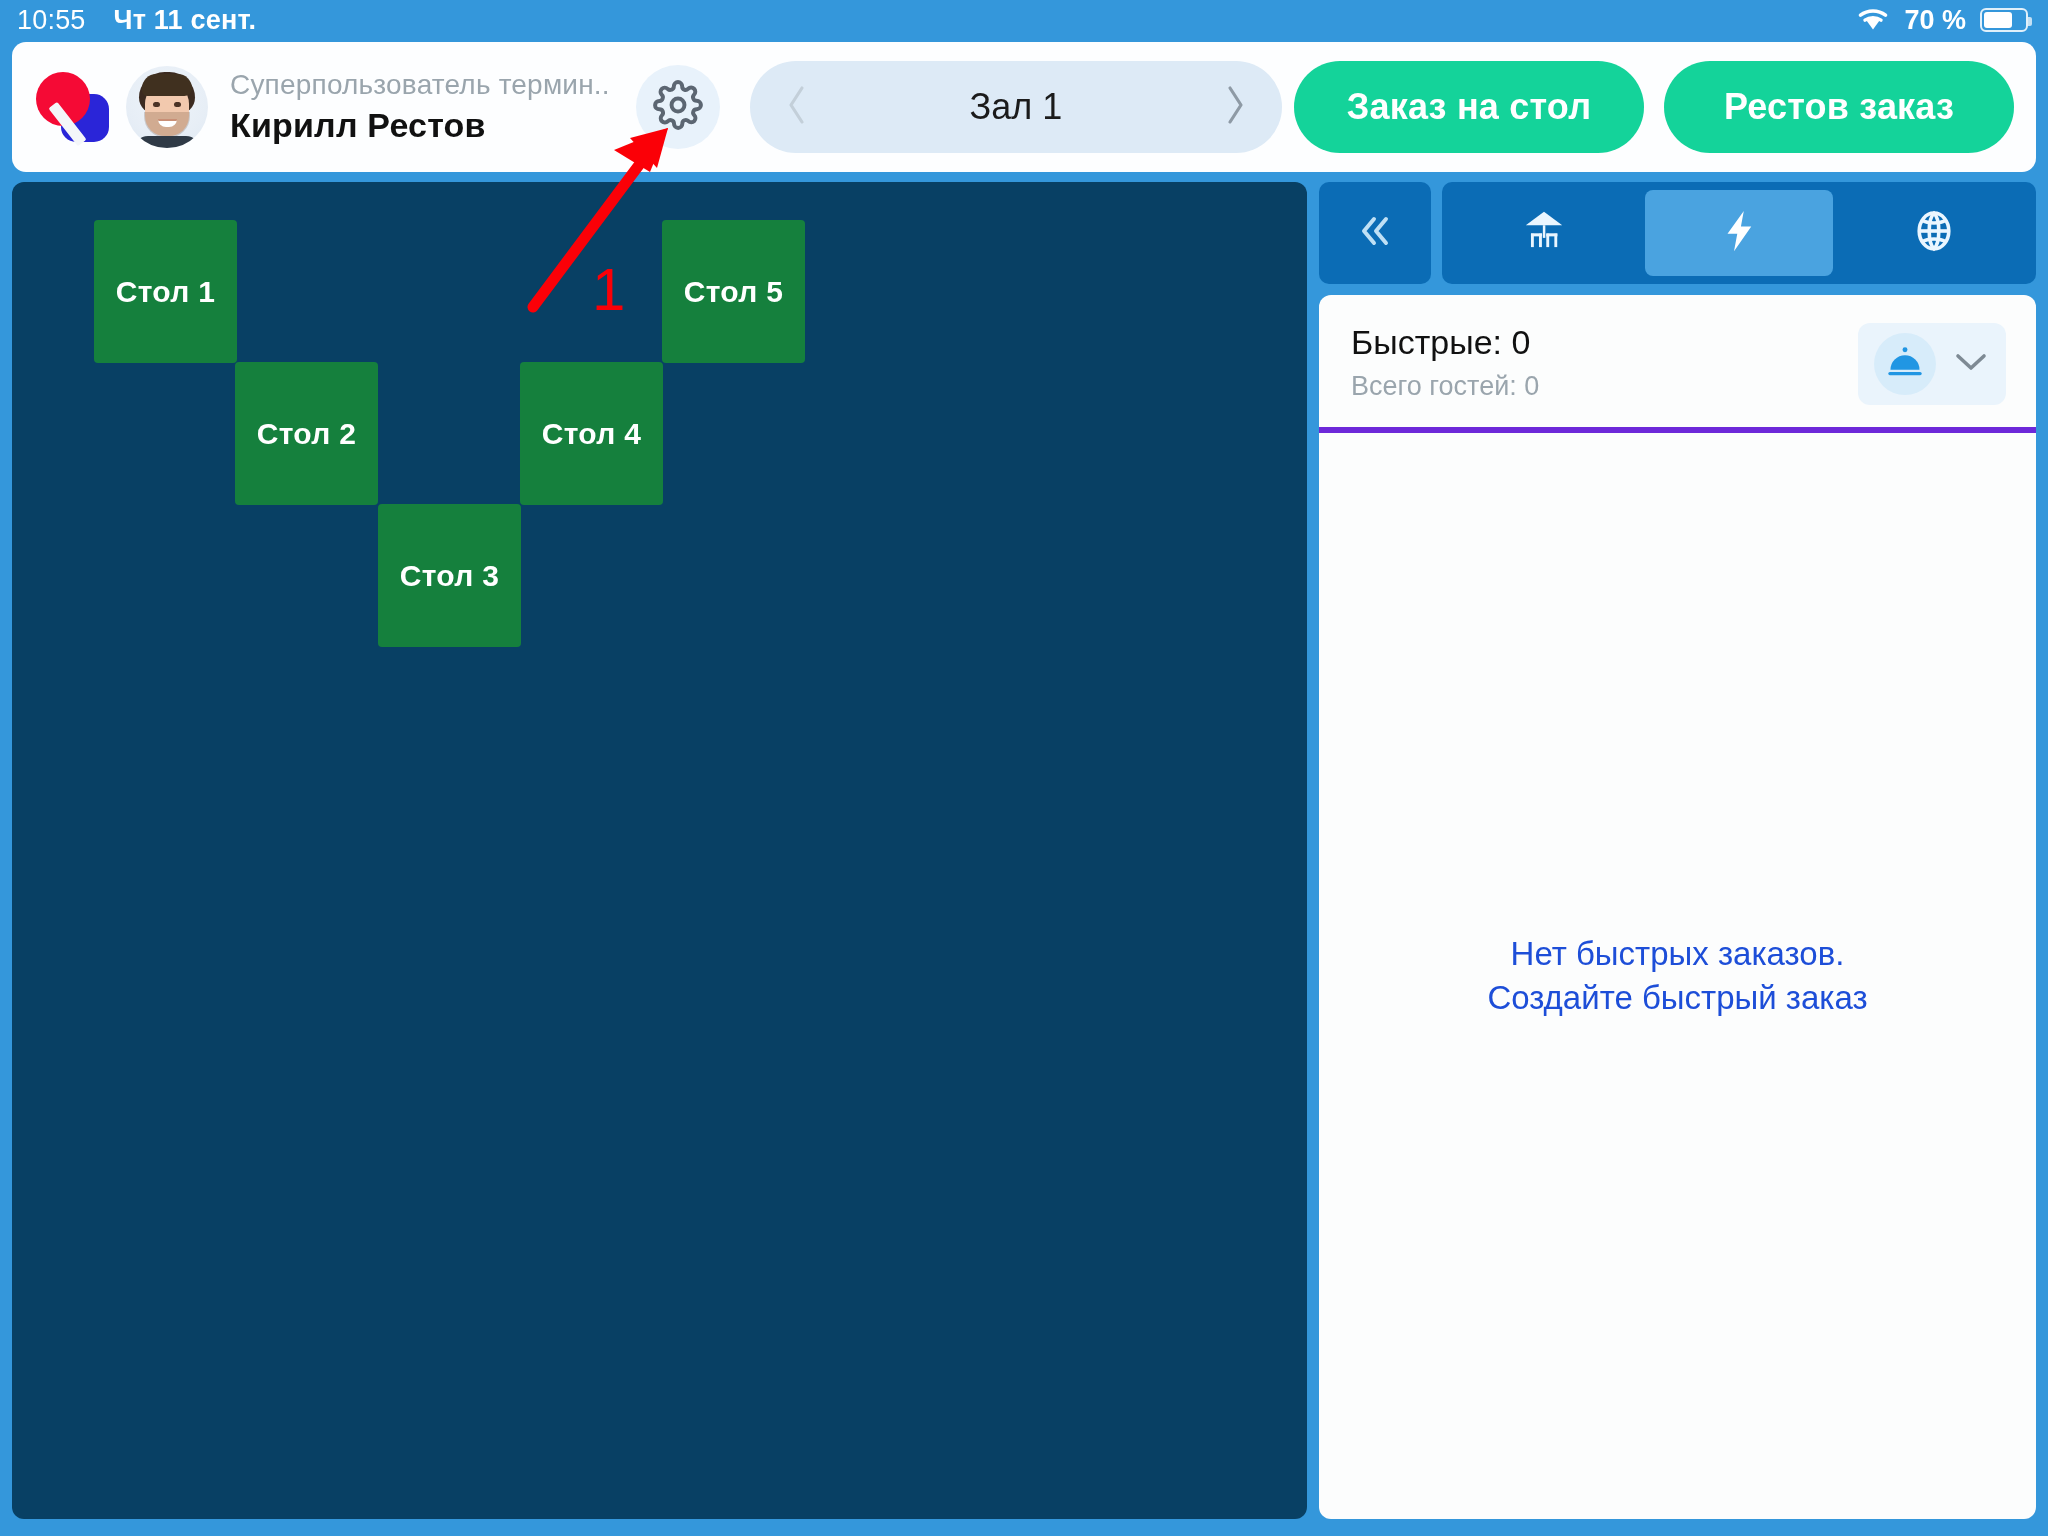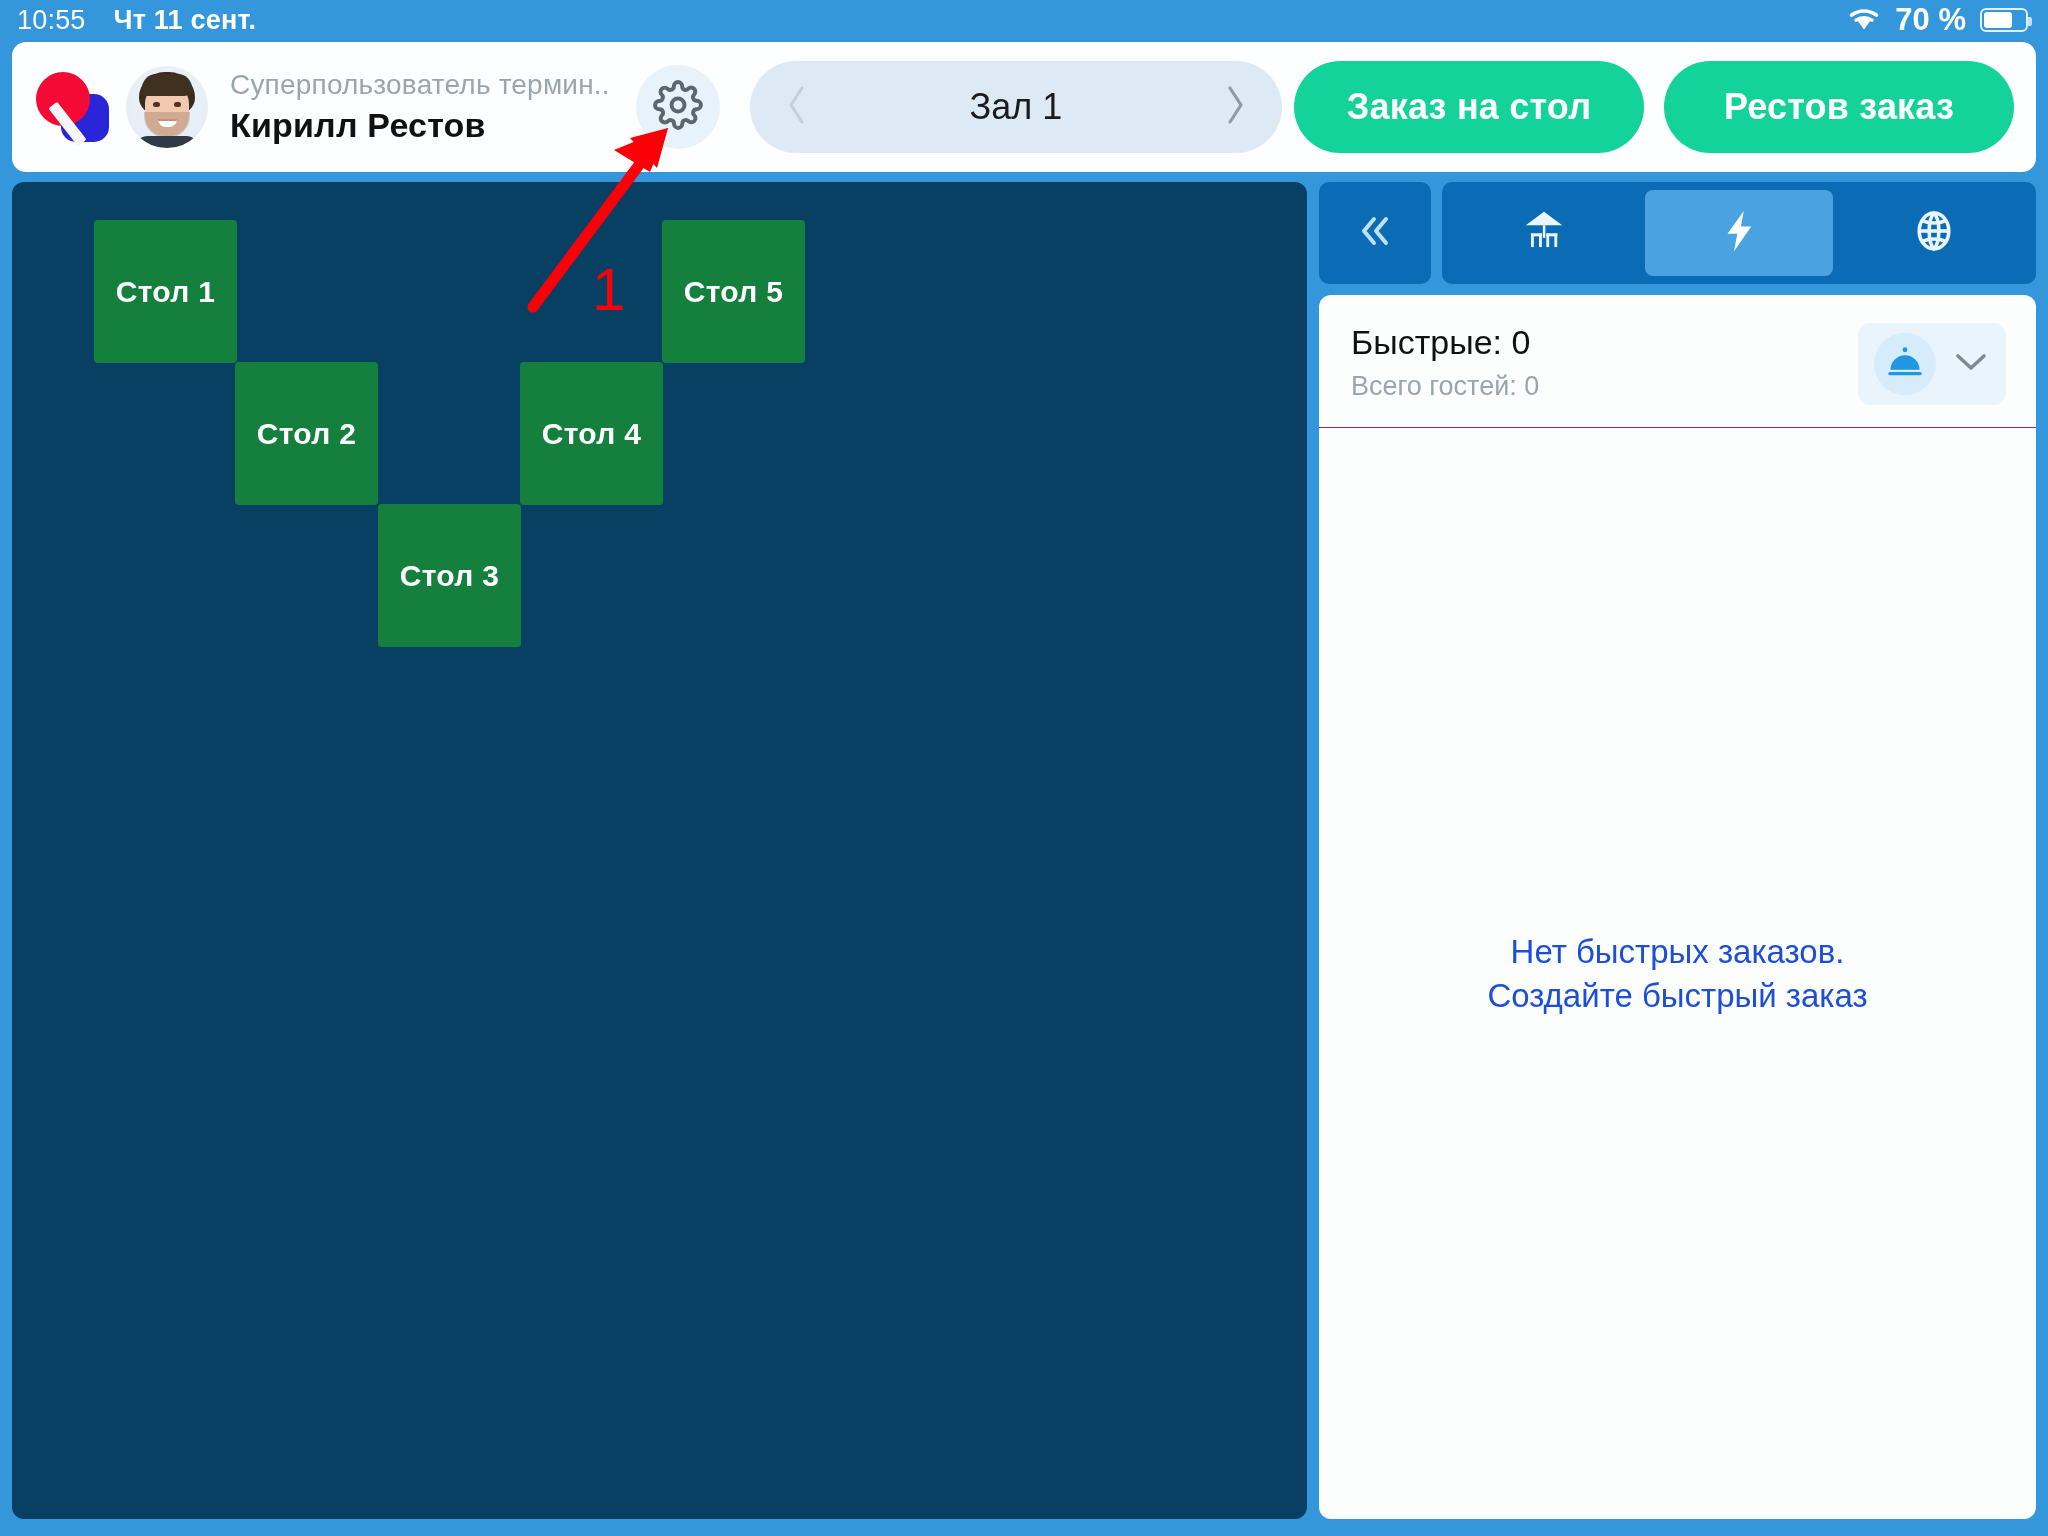--- a/index.html
+++ b/index.html
@@ -12,21 +12,21 @@
   #root { position: relative; width: 2048px; height: 1536px; background: #3497db; }
 
   
   .statusbar {
     position: absolute; left: 0; top: 0; width: 2048px; height: 40px;
     display: flex; align-items: center; color: #fff;
   }
   .sb-time { font-size: 27px; font-weight: 400; margin-left: 17px; letter-spacing: .2px; }
   .sb-date { font-size: 27px; font-weight: 600; margin-left: 28px; letter-spacing: .2px; }
   .sb-right { margin-left: auto; display: flex; align-items: center; gap: 14px; margin-right: 20px; }
-  .sb-pct { font-size: 31px; font-weight: 600; color: #fff; }
+  .sb-pct { font-size: 27px; font-weight: 600; color: #fff; }
   .batt {
     width: 48px; height: 24px; border: 2.5px solid rgba(255,255,255,.85);
     border-radius: 6px; position: relative; padding: 2px;
   }
   .batt::after {
     content: ""; position: absolute; right: -6px; top: 7px;
     width: 4px; height: 9px; background: rgba(255,255,255,.7); border-radius: 0 2px 2px 0;
   }
   .batt i { display: block; height: 100%; width: 70%; background: #fff; border-radius: 3px; }
 
@@ -139,21 +139,21 @@
     flex: 1; height: 86px; border-radius: 8px;
     display: flex; align-items: center; justify-content: center;
   }
   .seg.active { background: #4aa3e0; }
   .panel {
     position: absolute; left: 0; top: 113px; width: 717px; height: 1224px;
     background: #fcfdfd; border-radius: 12px; display: flex; flex-direction: column;
   }
   .panel-head {
     padding: 28px 30px 22px 32px; display: flex; align-items: flex-start;
-    border-bottom: 1px solid #6d28d9;
+    border-bottom: 6px solid #6d28d9;
   }
   .ph-title { font-size: 34px; color: #111; font-weight: 500; }
   .ph-sub { font-size: 27px; color: #9aa5ad; margin-top: 9px; }
   .ph-actions {
     margin-left: auto; display: flex; align-items: center; gap: 16px;
     background: #eaf4fc; border-radius: 12px; padding: 10px 16px;
   }
   .dome-circle {
     width: 62px; height: 62px; border-radius: 50%; background: #d7ecfa;
     display: flex; align-items: center; justify-content: center;

